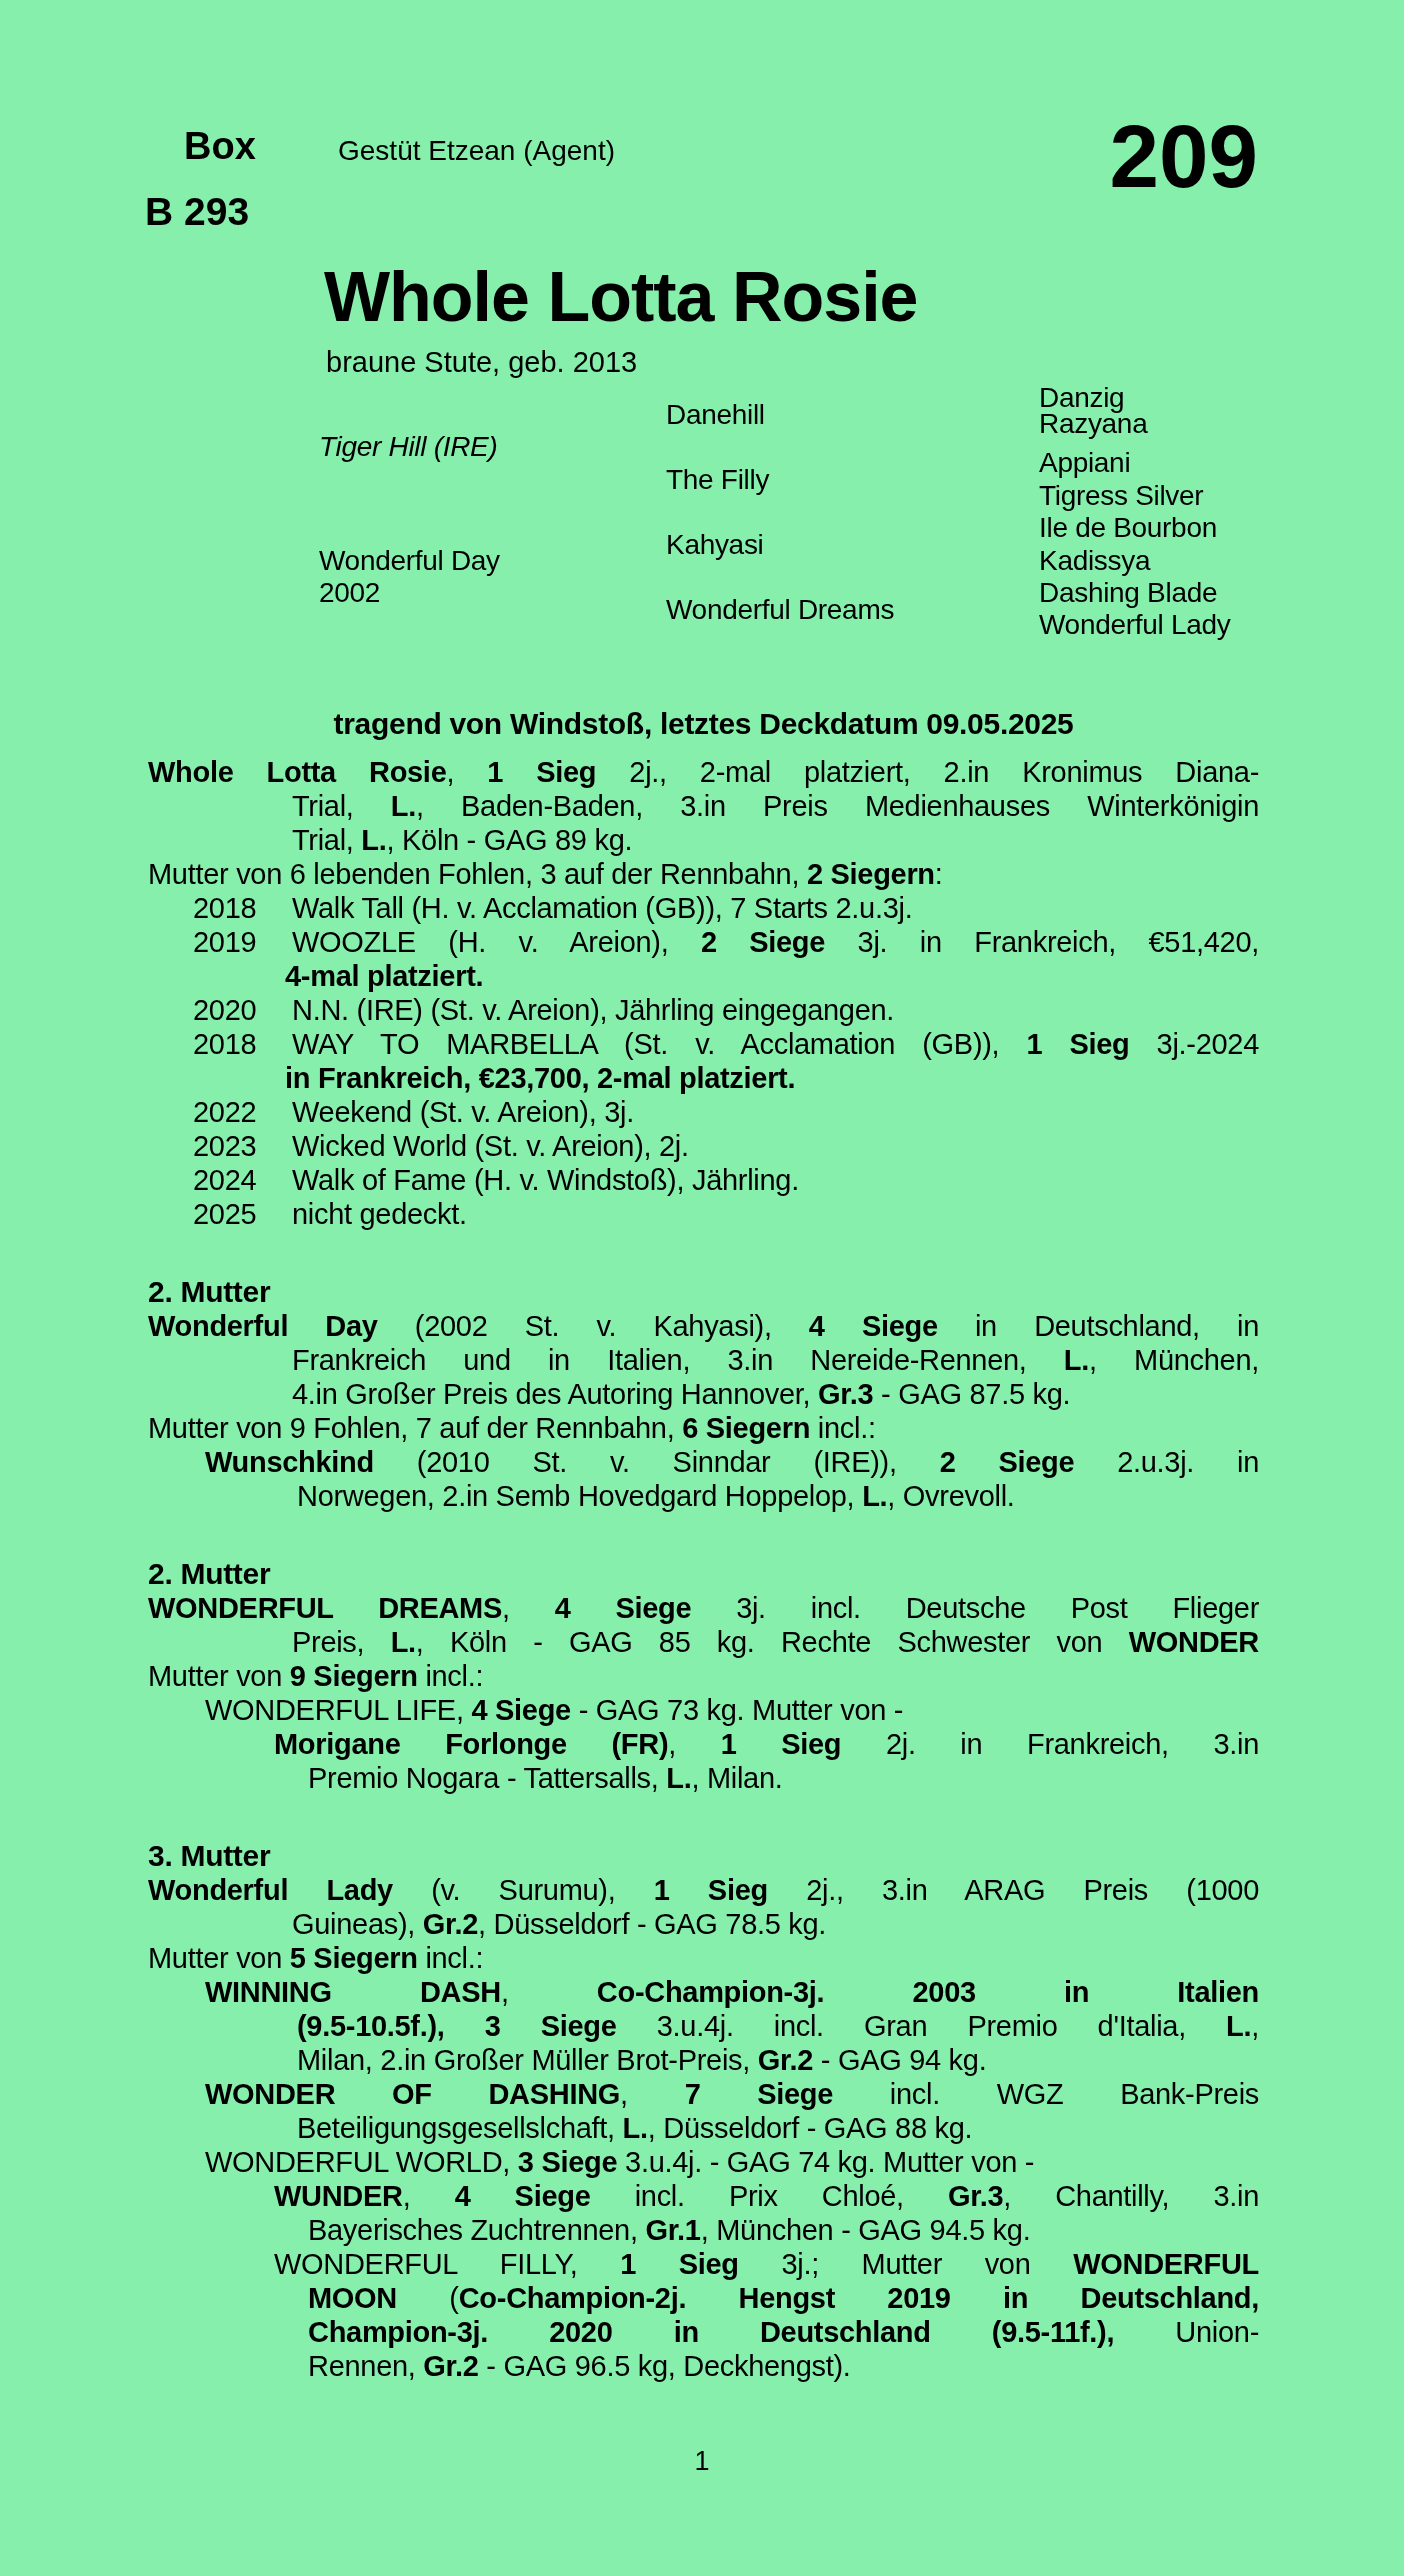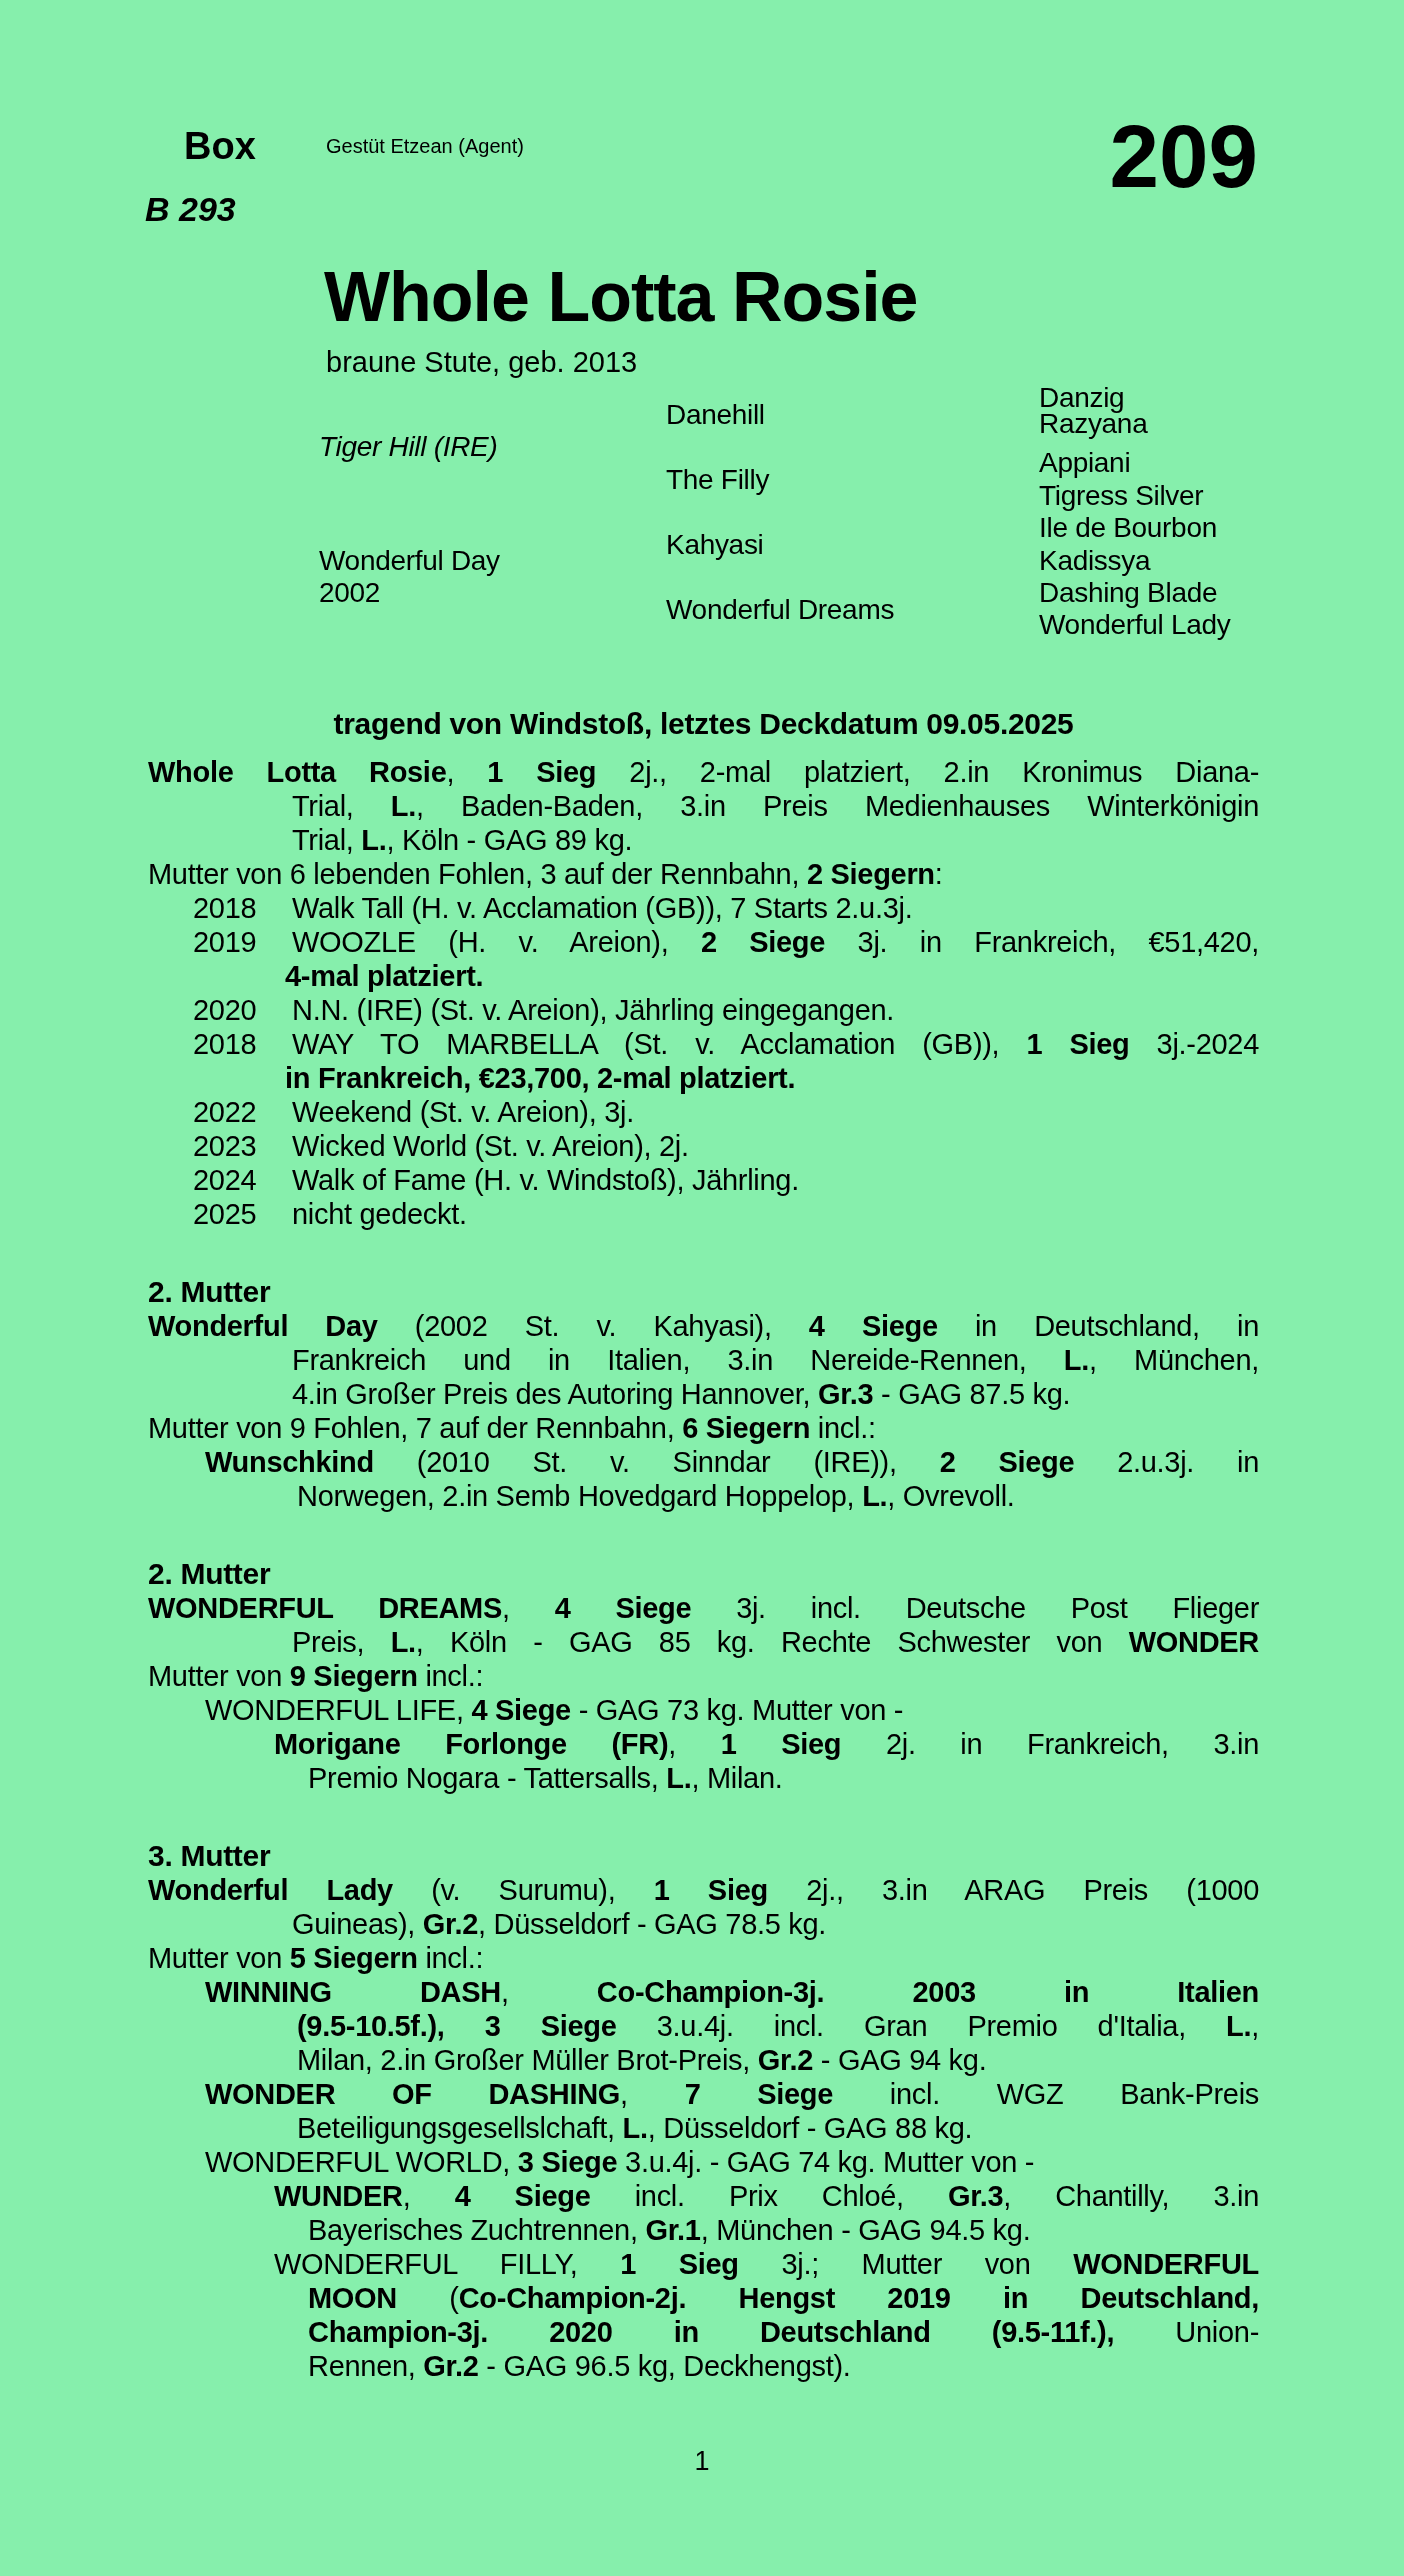--- a/index.html
+++ b/index.html
@@ -5,22 +5,22 @@
   html,body{margin:0;padding:0;background:#ffffff;}
   .page{
     position:relative;
     width:1404px;height:2576px;
     background:#86efac;color:#000000;
     font-family:"Liberation Sans","DejaVu Sans",sans-serif;
     overflow:hidden;
   }
   .abs{position:absolute;white-space:nowrap;}
   .box-label{left:184px;top:125px;font-size:38px;font-weight:700;}
-  .box-number{left:145px;top:190px;font-size:34px;font-weight:700;font-style:italic;}
-  .consignor{left:326px;top:135px;font-size:20px;}
+  .box-number{left:145px;top:190px;font-size:39px;font-weight:700;}
+  .consignor{left:338px;top:135px;font-size:28px;}
   .lot-number{right:146px;top:112px;font-size:89px;font-weight:700;line-height:1;}
   .horse-name{left:324px;top:257px;font-size:70px;font-weight:700;letter-spacing:-1px;}
   .horse-desc{left:326px;top:346px;font-size:29px;}
   .pedigree{position:absolute;left:0;top:0;width:1404px;height:670px;}
   .ped-cell{
     position:absolute;display:flex;flex-direction:column;justify-content:center;
     font-size:28px;line-height:32px;letter-spacing:-0.3px;white-space:nowrap;
   }
   .covering-line{
     position:absolute;left:148px;top:707px;width:1111px;

